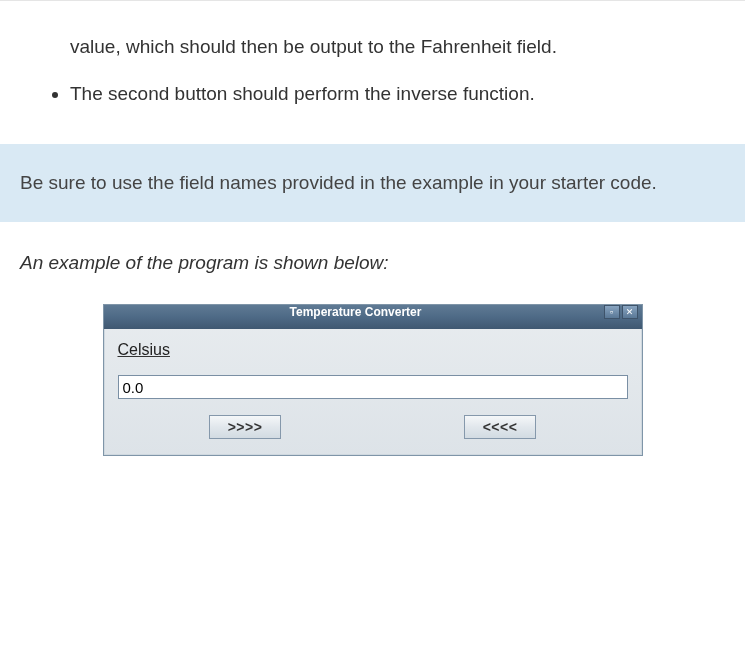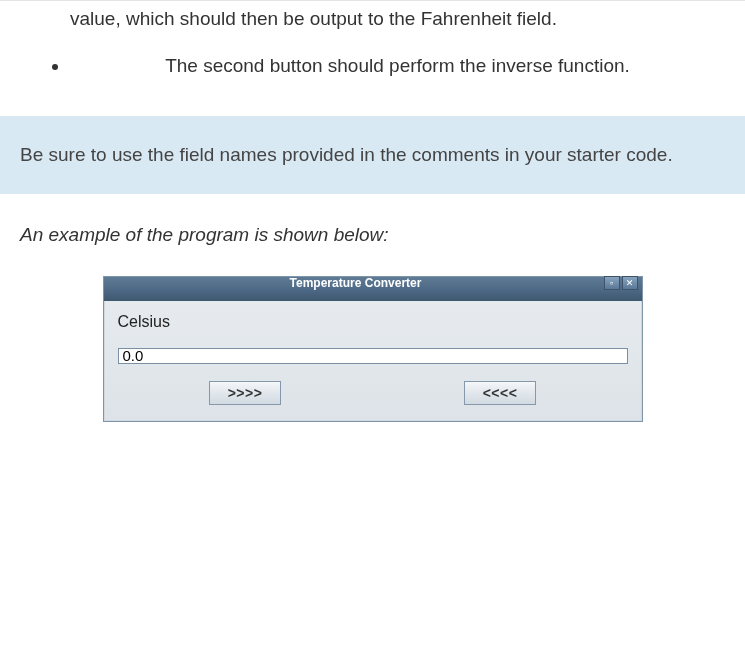--- a/index.html
+++ b/index.html
@@ -11,27 +11,26 @@
       height: 655px;
       overflow: hidden;
     }
     .content {
       padding: 0 20px;
     }
     .intro-text {
       font-size: 19px;
       color: #333;
       line-height: 1.5;
-      padding: 4px 0 12px 50px;
+      padding: 32px 0 12px 50px;
     }
     .bullet-list {
       list-style: disc;
       padding-left: 50px;
       margin-bottom: 30px;
-      text-align: center;
     }
     .bullet-list li {
       font-size: 19px;
       color: #333;
       line-height: 1.5;
       padding: 6px 0;
     }
     .hr-top {
       border: none;
       border-top: 1px solid #e5e5e5;
@@ -58,22 +57,22 @@
       width: 540px;
       border: 1px solid #7f95a8;
       background: linear-gradient(to bottom, #e8ecef 0%, #dde3e8 100%);
       box-shadow: inset 0 0 0 1px #cfd8df;
       font-family: Arial, sans-serif;
     }
     .titlebar {
       height: 24px;
       background: linear-gradient(to bottom, #5f7a94 0%, #4e6a86 50%, #3f5871 100%);
       display: flex;
-      align-items: flex-end;
-      padding: 11px 4px;
+      align-items: flex-start;
+      padding: 0 4px;
       position: relative;
     }
     .titlebar-title {
       color: #ffffff;
       font-size: 12px;
       font-weight: bold;
       flex: 1;
       text-align: center;
     }
     .titlebar-buttons {
@@ -93,37 +92,38 @@
       line-height: 1;
     }
     .window-body {
       padding: 12px 14px 16px 14px;
     }
     .labels-row {
       display: flex;
     }
     .labels-row .col {
       flex: 1;
+      text-decoration: underline;
     }
     .field-label {
       font-size: 16px;
       color: #222;
       padding: 0 0 16px 0;
       display: block;
     }
     .inputs-row {
       display: flex;
       gap: 10px;
     }
     .inputs-row .col {
       flex: 1;
     }
     .text-input {
       width: 100%;
-      height: 16px;
+      height: 24px;
       border: 1px solid #7a8fa4;
       background: #ffffff;
       font-size: 15px;
       padding: 2px 4px;
       font-family: Arial, sans-serif;
       color: #000;
     }
     .buttons-row {
       display: flex;
       margin-top: 16px;
@@ -153,21 +153,21 @@
 
   <p class="intro-text">value, which should then be output to the Fahrenheit field.</p>
 
   <ul class="bullet-list">
     <li>The second button should perform the inverse function.</li>
   </ul>
 
 </div>
 
 <div class="note-box">
-  <p>Be sure to use the field names provided in the comments in your starter code.</p>
+  <p>Be sure to use the field names provided in the example in your starter code.</p>
 </div>
 
 <div class="content">
   <p class="example-caption">An example of the program is shown below:</p>
 
   <div class="app-window">
     <div class="titlebar">
       <span class="titlebar-title">Temperature Converter</span>
       <div class="titlebar-buttons">
         <div class="tb-btn">

